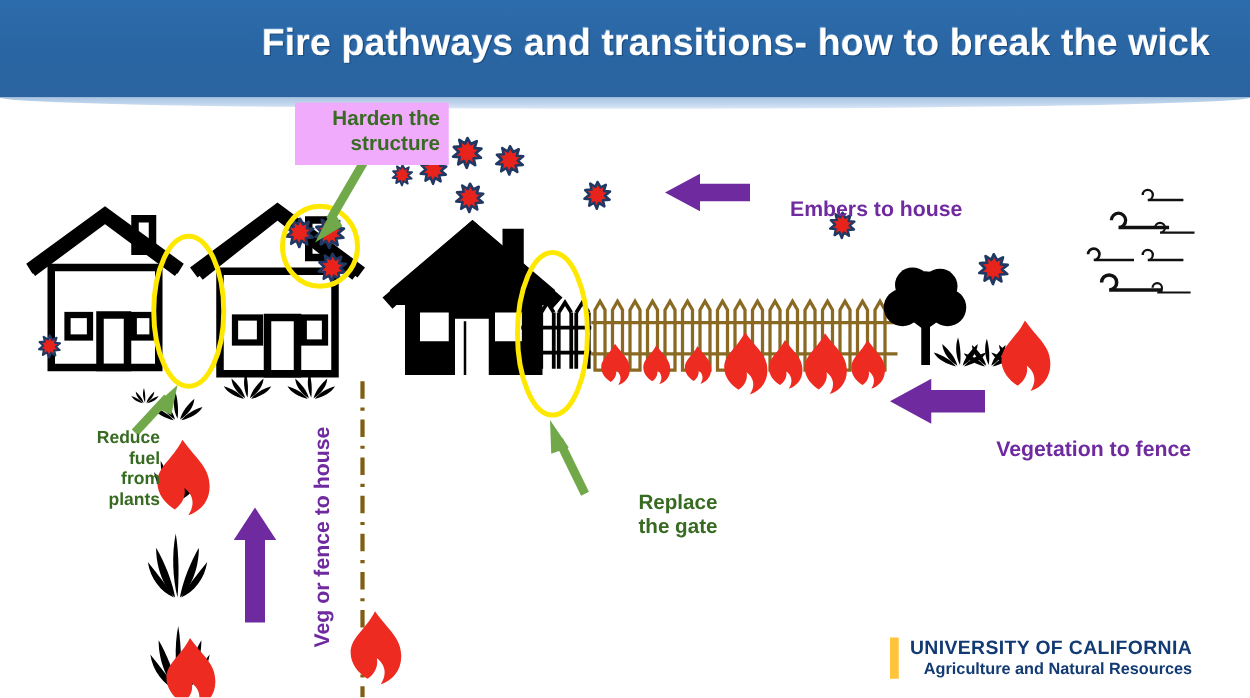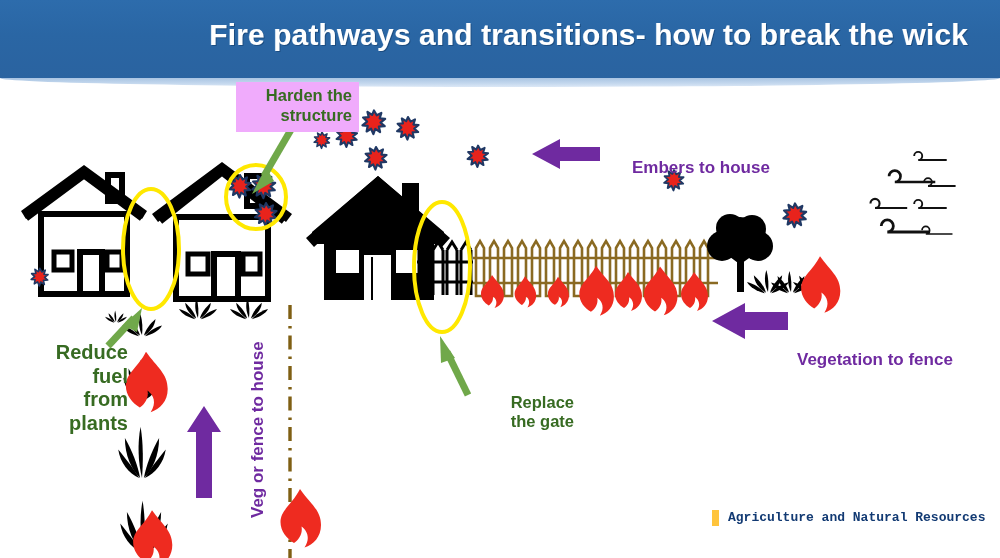--- a/index.html
+++ b/index.html
@@ -46,21 +46,21 @@
     transform-origin:0 0;
     transform:rotate(-90deg);
     white-space:nowrap;
     font-weight:bold;color:#6f2aa0;font-size:17px;
   }
 
   
   .logo{position:absolute;left:712px;top:510px;display:flex;align-items:stretch;}
   .logo-bar{width:7px;background:#ffc43c;margin-right:9px;}
   .logo-l1{color:#123a73;font-size:15.5px;font-weight:bold;letter-spacing:0.3px;line-height:1.12;}
-  .logo-l2{color:#123a73;font-size:13px;font-weight:bold;line-height:1.15;margin-top:1px;font-family:Liberation Mono, monospace;}
+  .logo-l2{color:#123a73;font-size:13px;font-weight:bold;line-height:1.15;margin-top:1px;}
 
   svg{display:block;}
   .svg-layer{position:absolute;left:0;top:0;width:1000px;height:558px;pointer-events:none;}
 </style>
 </head>
 <body>
 
 <div id="slide">
 
   <div class="banner"></div>
@@ -281,34 +281,35 @@
       <path d="M788,312 L745,312 L745,303 L712,321 L745,339 L745,330 L788,330 Z" fill="#6f2aa0"></path>
     </g>
     <g>
       <path d="M196,498 L196,432 L187,432 L204,406 L221,432 L212,432 L212,498 Z" fill="#6f2aa0"></path>
     </g>
   </svg>
 
   <div class="callout-box" style="left:236px; top:82px; width:108px;">Harden the
 structure</div>
 
-  <div class="lbl green" style="left:40px; top:341px; font-size:20px; width:88px;">Reduce
+  <div class="lbl green" style="left:40px; top:341px; font-size:14px; width:88px;">Reduce
 fuel
 from
 plants</div>
 
   <div class="lbl green" style="left:464px; top:393px; font-size:16.5px; width:110px;">Replace
 the gate</div>
 
   <div class="lbl purple" style="left:620px; top:158px; font-size:17px;margin-left:12px;">Embers to house</div>
 
   <div class="lbl purple" style="left:797px; top:310px; font-size:17px;margin-top:40px;">Vegetation to fence</div>
 
   <div class="vert-label" style="left:248px; top:518px;">Veg or fence to house</div>
 
   <div class="logo">
     <div class="logo-bar"></div>
     <div>
+      <div class="logo-l1">UNIVERSITY OF CALIFORNIA</div>
       <div class="logo-l2">Agriculture and Natural Resources</div>
     </div>
   </div>
 
 </div>
 
 </body></html>

